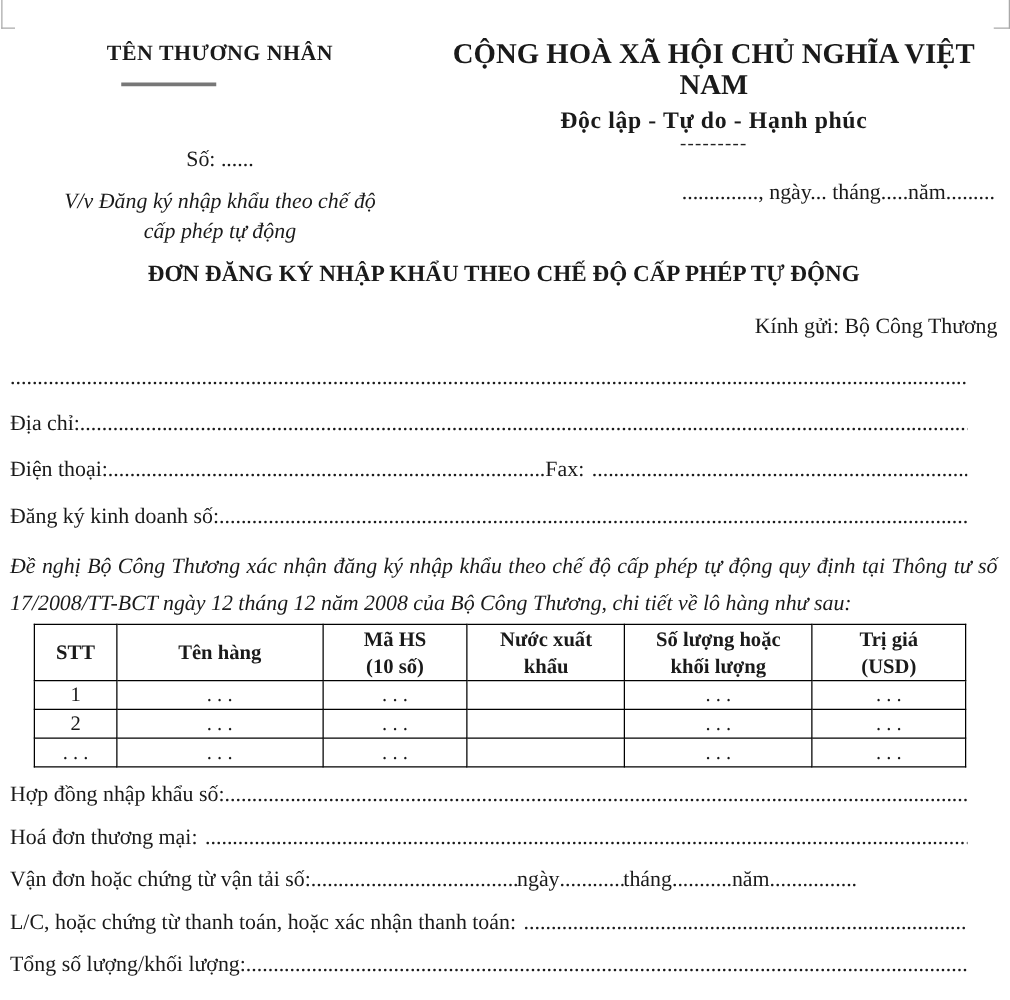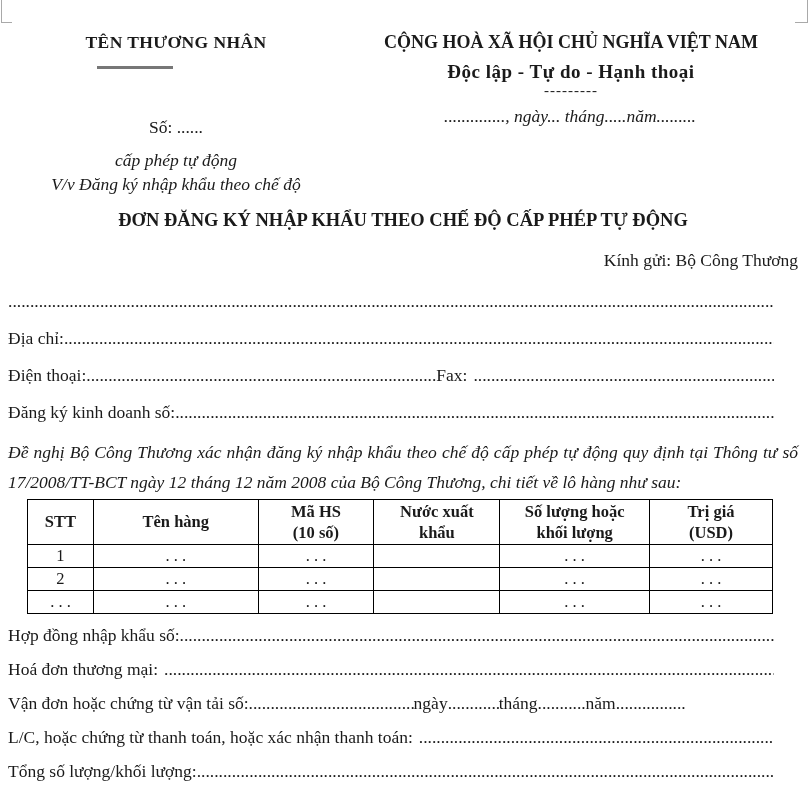--- a/index.html
+++ b/index.html
@@ -27,24 +27,24 @@
     border-right: 1.5px solid #a9a9a9;
     border-bottom: 1.5px solid #a9a9a9;
   }
   .hdr { display: flex; margin-top: 30px; }
   .hdr-left { width: 336px; flex: 0 0 auto; text-align: center; }
   .hdr-right { flex: 1; text-align: center; }
   .org-name { font-weight: bold; font-size: 17.5px; line-height: 24px; letter-spacing: .4px; }
   .org-rule { width: 76px; height: 2.5px; background: #777; margin: 12px 0 0 89px; }
   .so-line { margin-top: 46px; line-height: 24px; }
   .vv { margin-top: 9px; font-style: italic; line-height: 24px; }
-  .national { font-weight: bold; font-size: 18px; line-height: 25px; }
+  .national { font-weight: bold; font-size: 23px; line-height: 25px; }
   .motto { font-weight: bold; font-size: 19px; line-height: 24px; margin-top: 5px; letter-spacing: .5px; }
   .dashes { line-height: 12px; font-size: 15px; letter-spacing: 1px; color: #222; }
-  .dateline { font-style: italic; line-height: 24px; margin-top: 8px; text-align: center; padding-right: 2px; }
+  .dateline { line-height: 24px; margin-top: 20px; text-align: right; padding-right: 2px; }
   .doc-title { margin-top: 12px; text-align: center; font-weight: bold; font-size: 18.5px; line-height: 25px; }
   .kinh-gui { margin-top: 15px; text-align: right; line-height: 24px; }
   .fields { margin-top: 17px; }
   .fline, .bline { display: flex; line-height: 24px; white-space: nowrap; }
   .fline { margin-bottom: 13px; padding-right: 24px; }
   .bline { margin-bottom: 10px; padding-right: 24px; }
   .lbl { flex: 0 0 auto; }
   .sp { margin-right: 6px; }
   .dfill { flex: 1 1 auto; overflow: hidden; white-space: nowrap; }
   .dseg { flex: 0 0 auto; overflow: hidden; white-space: nowrap; }
@@ -77,27 +77,27 @@
 
   <div class="corner-tl"></div>
   <div class="corner-tr"></div>
 
   <div class="hdr">
     <div class="hdr-left">
       <div class="org-name">TÊN THƯƠNG NHÂN</div>
       <div class="org-rule"></div>
       <div class="so-line">Số: ......</div>
       <div class="vv">
+        <div>V/v  Đăng ký nhập khẩu theo chế độ</div>
         <div>cấp phép tự động</div>
-        <div>V/v  Đăng ký nhập khẩu theo chế độ</div>
       </div>
     </div>
     <div class="hdr-right">
       <div class="national">CỘNG HOÀ XÃ HỘI CHỦ NGHĨA VIỆT NAM</div>
-      <div class="motto">Độc lập - Tự do - Hạnh thoại</div>
+      <div class="motto">Độc lập - Tự do - Hạnh phúc</div>
       <div class="dashes">---------</div>
       <div class="dateline">.............., ngày... tháng.....năm.........</div>
     </div>
   </div>
 
   <div class="doc-title">ĐƠN ĐĂNG KÝ NHẬP KHẨU THEO CHẾ ĐỘ CẤP PHÉP TỰ ĐỘNG</div>
   <div class="kinh-gui">Kính gửi: Bộ Công Thương</div>
 
   <div class="fields">
     <div class="fline">

